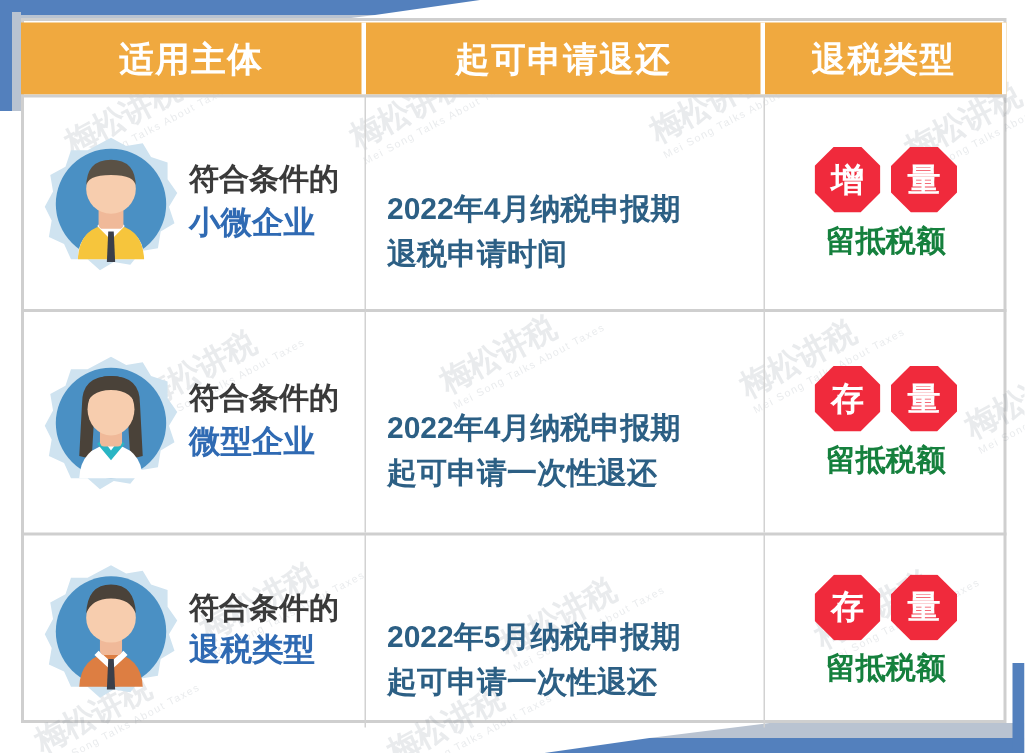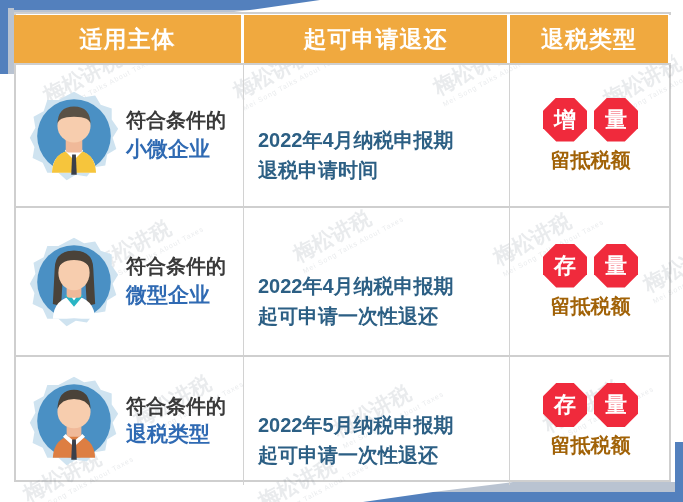--- a/index.html
+++ b/index.html
@@ -83,21 +83,21 @@
   .type-wrap { display: flex; flex-direction: column; align-items: center; gap: 5px; }
   .badges { display: flex; gap: 7px; }
   .oct {
     width: 44px; height: 44px;
     background: #f02a3c;
     color: #ffffff;
     font-size: 22px; font-weight: bold;
     display: flex; align-items: center; justify-content: center;
     clip-path: polygon(30% 0%, 70% 0%, 100% 30%, 100% 70%, 70% 100%, 30% 100%, 0% 70%, 0% 30%);
   }
-  .type-label { color: #a16207; font-size: 20px; font-weight: bold; }
+  .type-label { color: #15803d; font-size: 20px; font-weight: bold; }
 
   
   .wm {
     position: absolute;
     color: rgba(120,130,145,0.16);
     font-size: 21px;
     font-weight: bold;
     transform: rotate(-28deg);
     white-space: nowrap;
     pointer-events: none;

